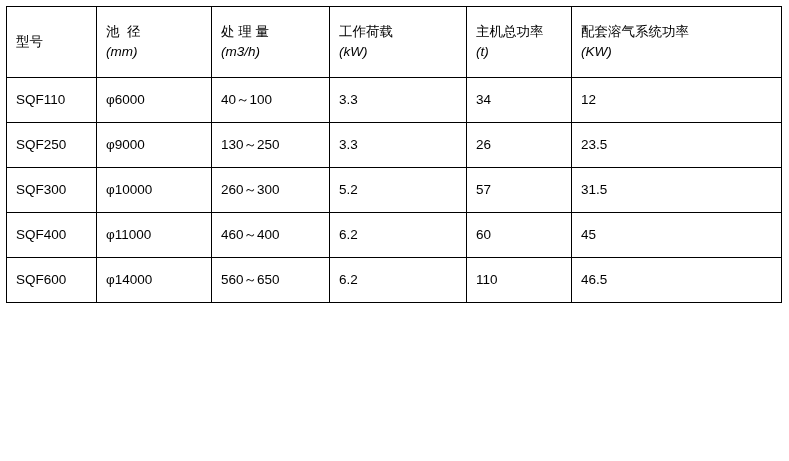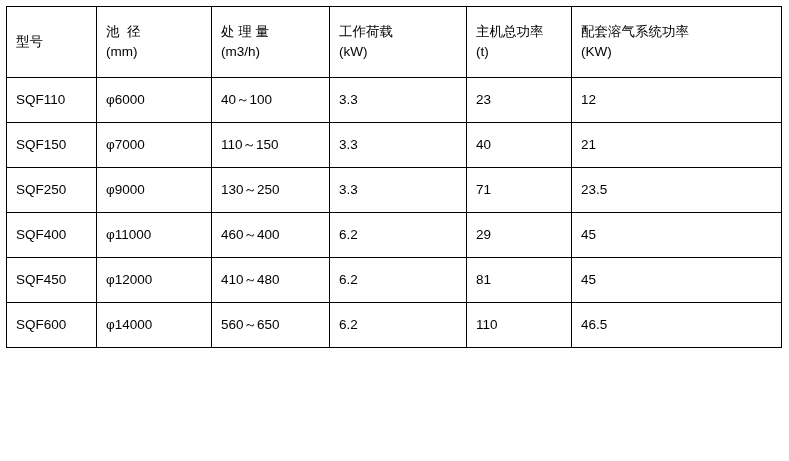--- a/index.html
+++ b/index.html
@@ -43,20 +43,21 @@
     height: 32px;
     margin-left: 48px;
   }
   .hdr-line1 {
     display: block;
     white-space: pre;
   }
   .hdr-line2 {
     display: block;
     white-space: pre;
+    font-style: italic;
   }
   
   col.c0 { width: 90px; }
   col.c1 { width: 115px; }
   col.c2 { width: 118px; }
   col.c3 { width: 137px; }
   col.c4 { width: 105px; }
   col.c5 { width: 210px; }
 </style>
 </head>
@@ -99,53 +100,45 @@
           <span class="hdr-line2">(KW)</span>
         </th>
       </tr>
     </thead>
     <tbody>
       <tr>
         <td>SQF110</td>
         <td>φ6000</td>
         <td>40～100</td>
         <td>3.3</td>
-        <td>23</td>
+        <td>34</td>
         <td>12</td>
-      </tr>
-      <tr>
-        <td>SQF150</td>
-        <td>φ7000</td>
-        <td>110～150</td>
-        <td>3.3</td>
-        <td>40</td>
-        <td>21</td>
       </tr>
       <tr>
         <td>SQF250</td>
         <td>φ9000</td>
         <td>130～250</td>
         <td>3.3</td>
-        <td>71</td>
+        <td>26</td>
         <td>23.5</td>
+      </tr>
+      <tr>
+        <td>SQF300</td>
+        <td>φ10000</td>
+        <td>260～300</td>
+        <td>5.2</td>
+        <td>57</td>
+        <td>31.5</td>
       </tr>
       <tr>
         <td>SQF400</td>
         <td>φ11000</td>
         <td>460～400</td>
         <td>6.2</td>
-        <td>29</td>
-        <td>45</td>
-      </tr>
-      <tr>
-        <td>SQF450</td>
-        <td>φ12000</td>
-        <td>410～480</td>
-        <td>6.2</td>
-        <td>81</td>
+        <td>60</td>
         <td>45</td>
       </tr>
       <tr>
         <td>SQF600</td>
         <td>φ14000</td>
         <td>560～650</td>
         <td>6.2</td>
         <td>110</td>
         <td>46.5</td>
       </tr>

